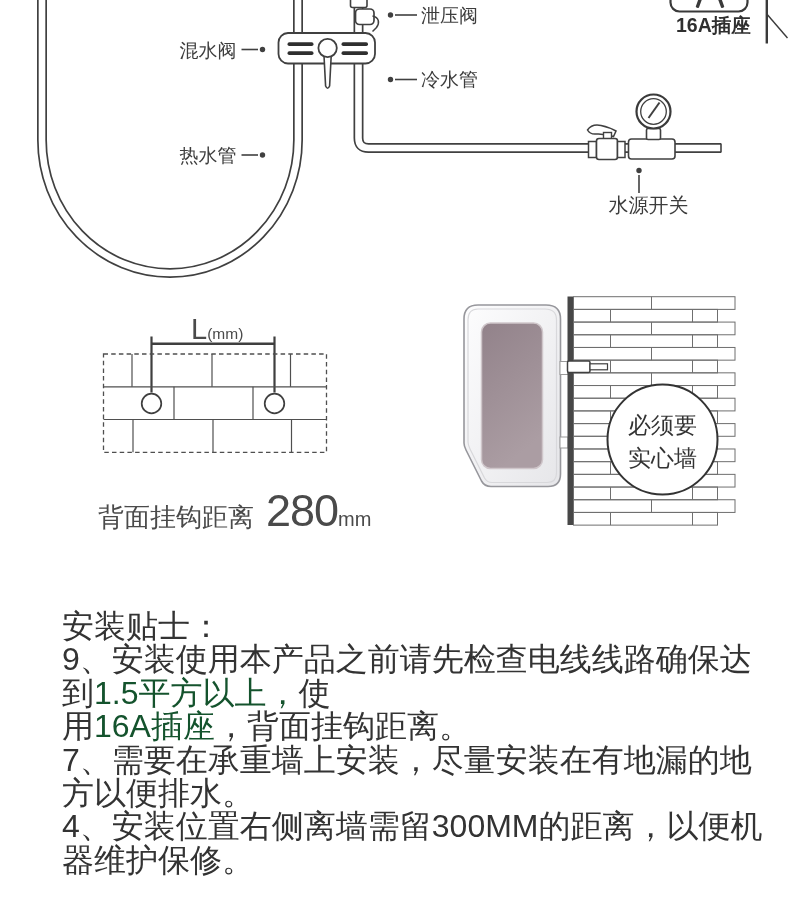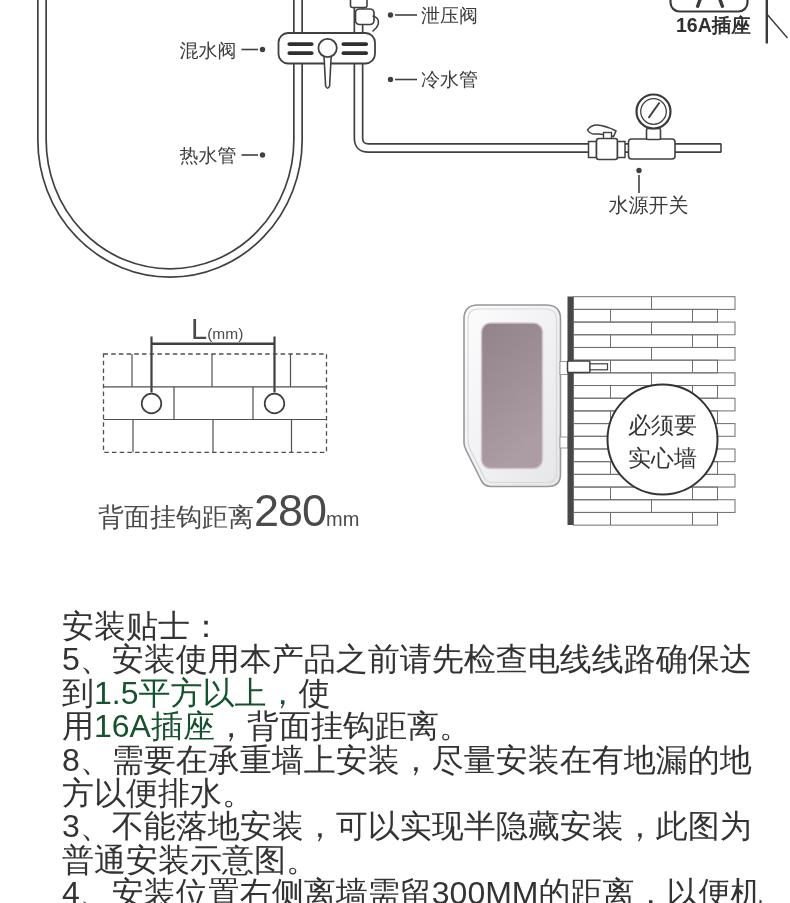--- a/index.html
+++ b/index.html
@@ -10,21 +10,21 @@
   #diagram{position:absolute;left:0;top:0;}
   .svg-label{fill:#3d3d3d;font-size:19px;}
   .svg-label-bold{fill:#2f2f2f;font-size:19.5px;font-weight:600;}
   .badge-text{fill:#333;font-size:23px;}
   .dim-text{fill:#4a4a4a;}
   
   .hook-dim{
     position:absolute;left:98px;top:485px;color:#4a4a4a;white-space:nowrap;
   }
   .hook-dim .pre{font-size:26px;}
-  .hook-dim .val{font-size:45px;font-weight:300;letter-spacing:-1px;}
+  .hook-dim .val{font-size:45px;font-weight:300;letter-spacing:-1px;margin-left:12px;}
   .hook-dim .unit{font-size:20px;}
   
   .tips{
     position:absolute;left:62px;top:610px;width:716px;
     color:#333;font-size:32px;line-height:33.4px;font-weight:500;
   }
   .tips p{margin:0;}
   .red{color:#14532d;}
 </style>
 </head>
@@ -217,17 +217,16 @@
     </g>
   </g>
 </svg>
 
 <div class="hook-dim">
   <span class="pre">背面挂钩距离</span><span class="val">280</span><span class="unit">mm</span>
 </div>
 
 <div class="tips">
   <p>安装贴士：</p>
-  <p><span>5、安装使用本产品之前请先检查电线线路确保达到</span><span class="red">1.5平方以上，</span><span>使</span><br><span>用</span><span class="red">16A插座</span><span>，背面挂钩距离。</span></p>
-  <p>8、需要在承重墙上安装，尽量安装在有地漏的地方以便排水。</p>
-  <p>3、不能落地安装，可以实现半隐藏安装，此图为普通安装示意图。</p>
+  <p><span>9、安装使用本产品之前请先检查电线线路确保达到</span><span class="red">1.5平方以上，</span><span>使</span><br><span>用</span><span class="red">16A插座</span><span>，背面挂钩距离。</span></p>
+  <p>7、需要在承重墙上安装，尽量安装在有地漏的地方以便排水。</p>
   <p>4、安装位置右侧离墙需留300MM的距离，以便机器维护保修。</p>
 </div>
 
 </body></html>

